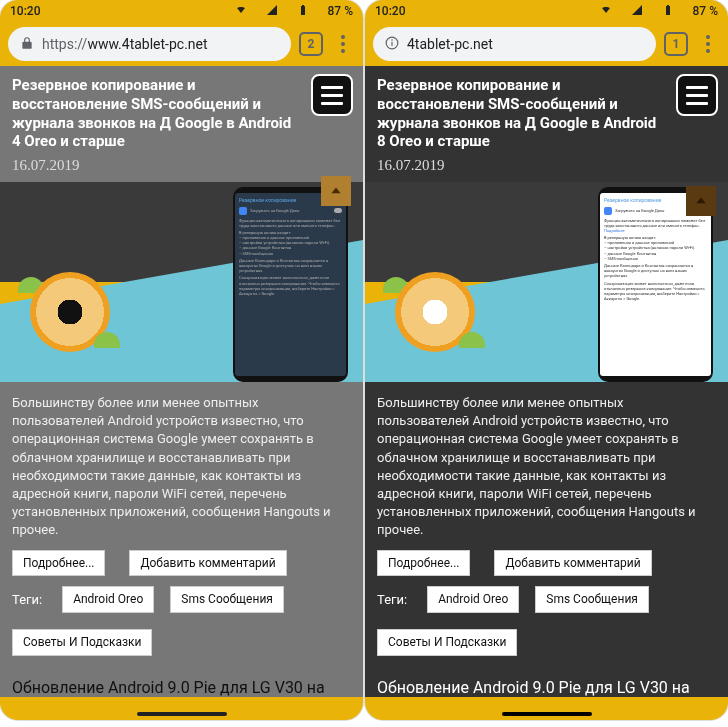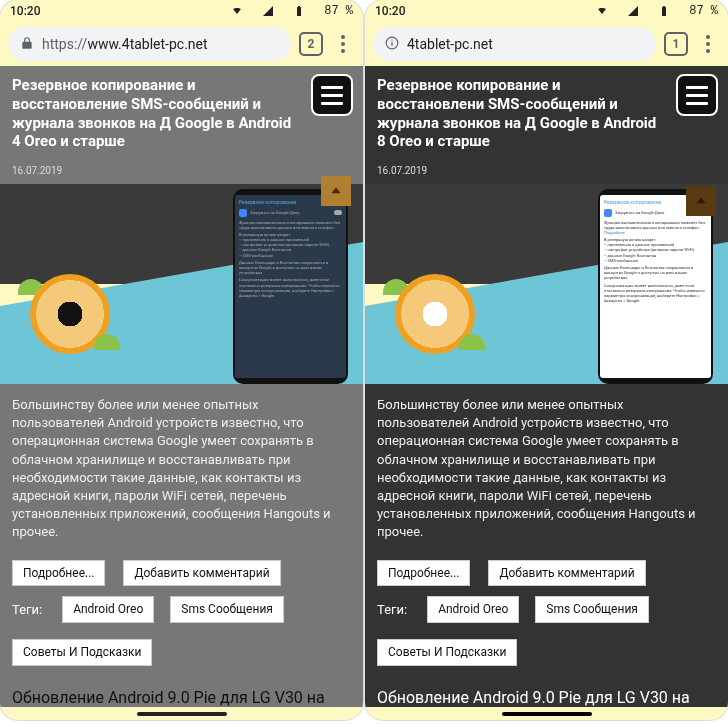--- a/index.html
+++ b/index.html
@@ -1,57 +1,57 @@
 <!DOCTYPE html>
 <html><head>
 <meta charset="utf-8">
 <style>
   * { box-sizing: border-box; margin: 0; padding: 0; }
   body { font-family: Roboto, Arial, sans-serif; background: #fff; width: 728px; height: 727px; position: relative; overflow: hidden; }
   .phones { display: flex; gap: 2px; }
-  .phone { width: 363px; height: 720px; background: #fef9c3; border-radius: 18px; overflow: hidden; position: relative; box-shadow: 0 0 0 1px #ddd; display: flex; flex-direction: column; }
+  .phone { width: 363px; height: 720px; background: #eab308; border-radius: 18px; overflow: hidden; position: relative; box-shadow: 0 0 0 1px #ddd; display: flex; flex-direction: column; }
   .status-bar { height: 22px; display: flex; align-items: center; padding: 0 10px; font-size: 12px; color: #222; font-weight: 500; }
   .status-left { flex: 1; }
-  .status-right { display: flex; align-items: center; gap: 19px; font-family: Liberation Mono, monospace; }
+  .status-right { display: flex; gap: 19px; }
   .status-icon { width: 12px; height: 12px; display: inline-flex; align-items: center; justify-content: center; }
   .omnibar { height: 44px; display: flex; align-items: center; padding: 0 8px; gap: 8px; }
   .pill { flex: 1; height: 34px; background: #f1f3f4; border-radius: 17px; display: flex; align-items: center; padding: 16px 12px; gap: 8px; font-size: 14px; color: #5f6368; }
   .url-text { color: #202124; white-space: nowrap; overflow: hidden; }
   .url-scheme { color: #5f6368; }
   .url-domain { color: #202124; }
   .tab-count { width: 24px; height: 24px; border: 2px solid #5f6368; border-radius: 5px; display: flex; align-items: center; justify-content: center; font-size: 12px; font-weight: bold; color: #5f6368; }
   .menu-dots { width: 24px; display: flex; flex-direction: column; align-items: center; gap: 3px; justify-content: center; }
   .menu-dots span { width: 4px; height: 4px; background: #5f6368; border-radius: 50%; }
   .content { flex: 1; overflow: hidden; position: relative; }
   .header-area { padding: 10px 12px 8px 12px; color: #fff; position: relative; }
   .header-light { background: #777; }
   .header-dark { background: #333; }
   .headline { font-size: 15px; font-weight: bold; line-height: 1.25; padding-right: 50px; }
-  .date { font-size: 10px; margin-top: 14px; color: #ddd; }
+  .date { font-size: 15px; margin-top: 6px; color: #ddd; font-family: Liberation Serif, serif; }
   .hamburger { position: absolute; top: 8px; right: 10px; width: 42px; height: 42px; background: #111; border-radius: 8px; display: flex; flex-direction: column; align-items: center; justify-content: center; gap: 5px; border: 2px solid #fff; }
   .hamburger span { width: 22px; height: 3px; background: #fff; border-radius: 1px; }
   .hero { height: 200px; position: relative; overflow: hidden; }
   .hero-bg-top { position: absolute; inset: 0 0 50% 0; background: #3a3a3a; }
   .hero-bg-diag { position: absolute; left: -20px; right: -20px; top: 90px; bottom: -60px; background: #6ec5d6; transform: skewY(-10deg); }
   .hero-phone { position: absolute; right: 15px; top: 5px; width: 115px; height: 195px; background: #111; border-radius: 10px; padding: 6px 2px; }
   .hero-phone-screen { width: 100%; height: 100%; background: #2b3a4a; border-radius: 3px; padding: 4px; font-size: 4px; color: #aaa; line-height: 1.3; overflow: hidden; }
   .hero-phone-screen.light { background: #fff; color: #333; }
   .hero-phone-screen .title { color: #5aa0e0; font-size: 5px; margin-bottom: 3px; }
   .hero-phone-screen .line { margin-bottom: 2px; }
   .hero-phone-screen .toggle-row { display:flex; align-items:center; gap:3px; margin-bottom:3px; }
   .hero-phone-screen .toggle-ic { width:8px; height:8px; background:#4285f4; border-radius:2px; }
   .hero-phone-screen .toggle-sw { width:8px; height:5px; background:#aaa; border-radius:3px; margin-left:auto;}
   .oreo { position: absolute; left: 30px; top: 90px; width: 80px; height: 80px; border-radius: 50%; background: radial-gradient(circle at 50% 50%, #111 0 22%, #f5c97a 22% 60%, #f0a020 60% 100%); }
   .oreo.white-center { background: radial-gradient(circle at 50% 50%, #fff 0 22%, #f5c97a 22% 60%, #f0a020 60% 100%); }
   .android-head { position: absolute; left: 18px; top: 95px; width: 26px; height: 16px; background: #8bc34a; border-radius: 13px 13px 0 0; }
   .android-head2 { position: absolute; left: 94px; top: 150px; width: 26px; height: 16px; background: #8bc34a; border-radius: 13px 13px 0 0; }
   .article-body { padding: 12px; color: #eee; font-size: 13px; line-height: 1.4; }
   .body-light { background: #777; }
   .body-dark { background: #333; }
-  .buttons-row { display: flex; gap: 18px; margin-top: 18px; flex-wrap: wrap; }
+  .buttons-row { display: flex; gap: 24px; margin-top: 10px; flex-wrap: wrap; }
   .btn { background: #fff; color: #111; padding: 4px 10px; font-size: 12px; border: 1px solid #ccc; display: inline-block; }
   .scroll-top { position: absolute; right: 12px; width: 30px; height: 30px; background: #b08030; display: flex; align-items: center; justify-content: center; }
   .scroll-top svg { width: 14px; height: 14px; }
   .tags-row { display: flex; flex-wrap: wrap; gap: 16px; align-items: center; margin-top: 10px; }
   .tags-label { color: #fff; font-size: 13px; padding-right: 4px; }
   .next-headline { padding: 10px 12px 0 12px; font-size: 16px; font-weight: normal; color: #fff; }
   .nh-light { background: #777; color:#111; }
   .nh-dark { background: #333; color:#fff; }
   .home-pill { position: absolute; bottom: 4px; left: 50%; transform: translateX(-50%); width: 90px; height: 4px; background: #222; border-radius: 2px; }
   .phone-right .home-pill { background: #000; }

